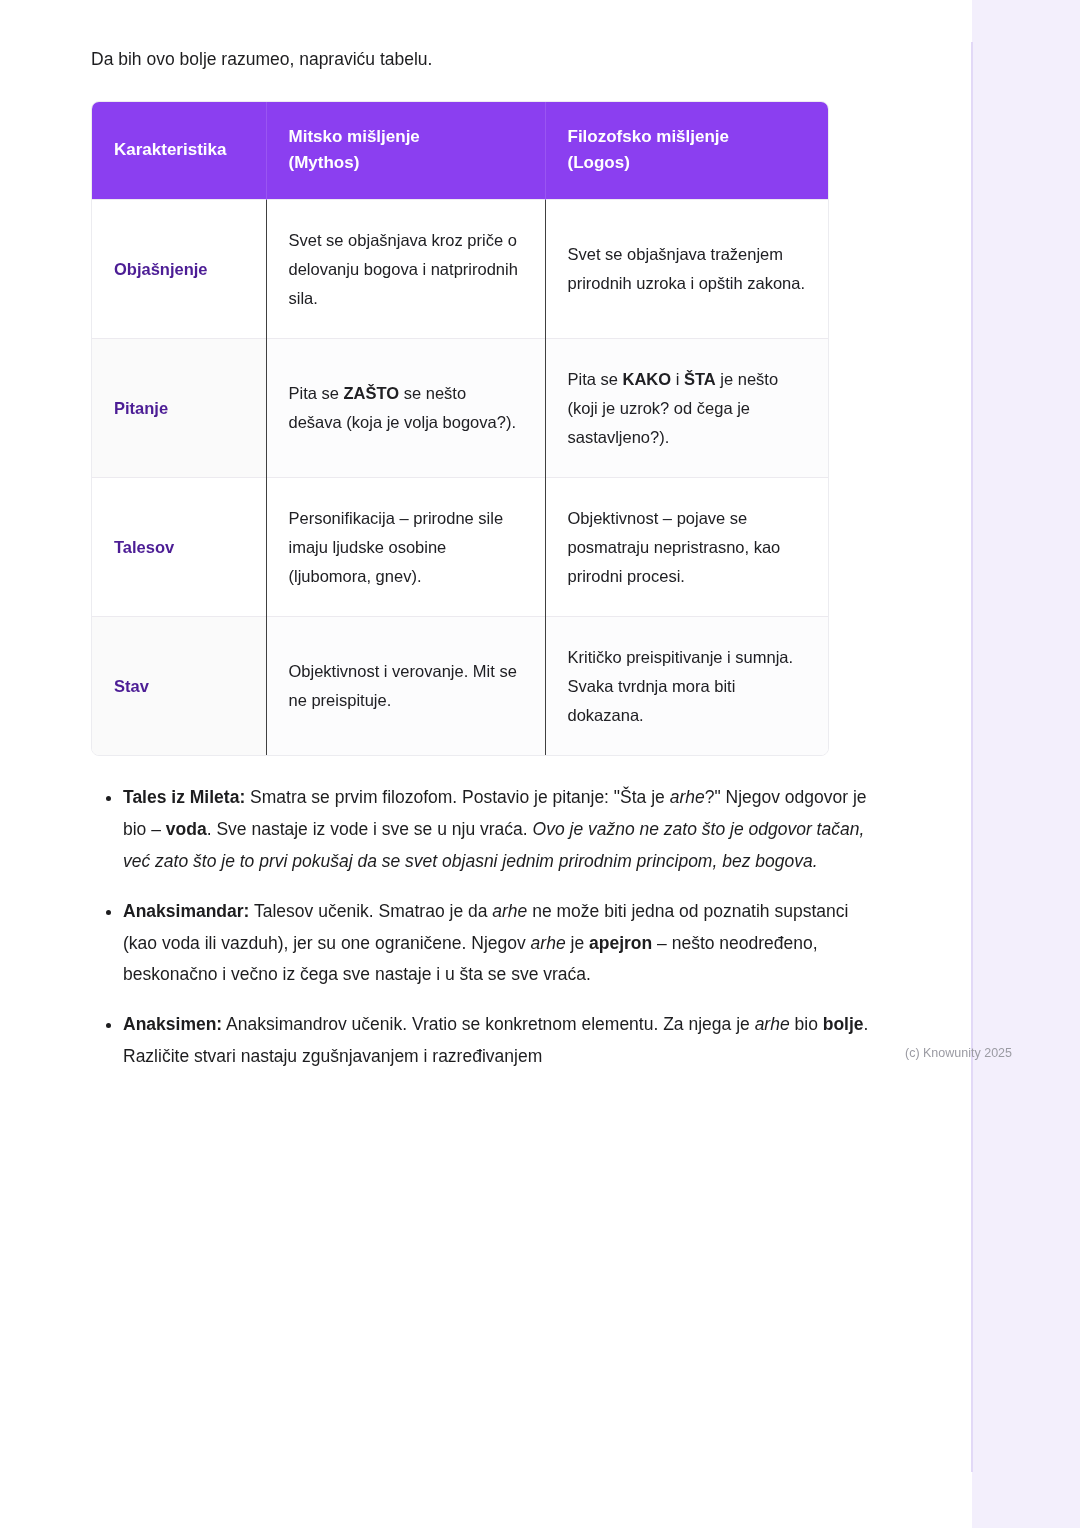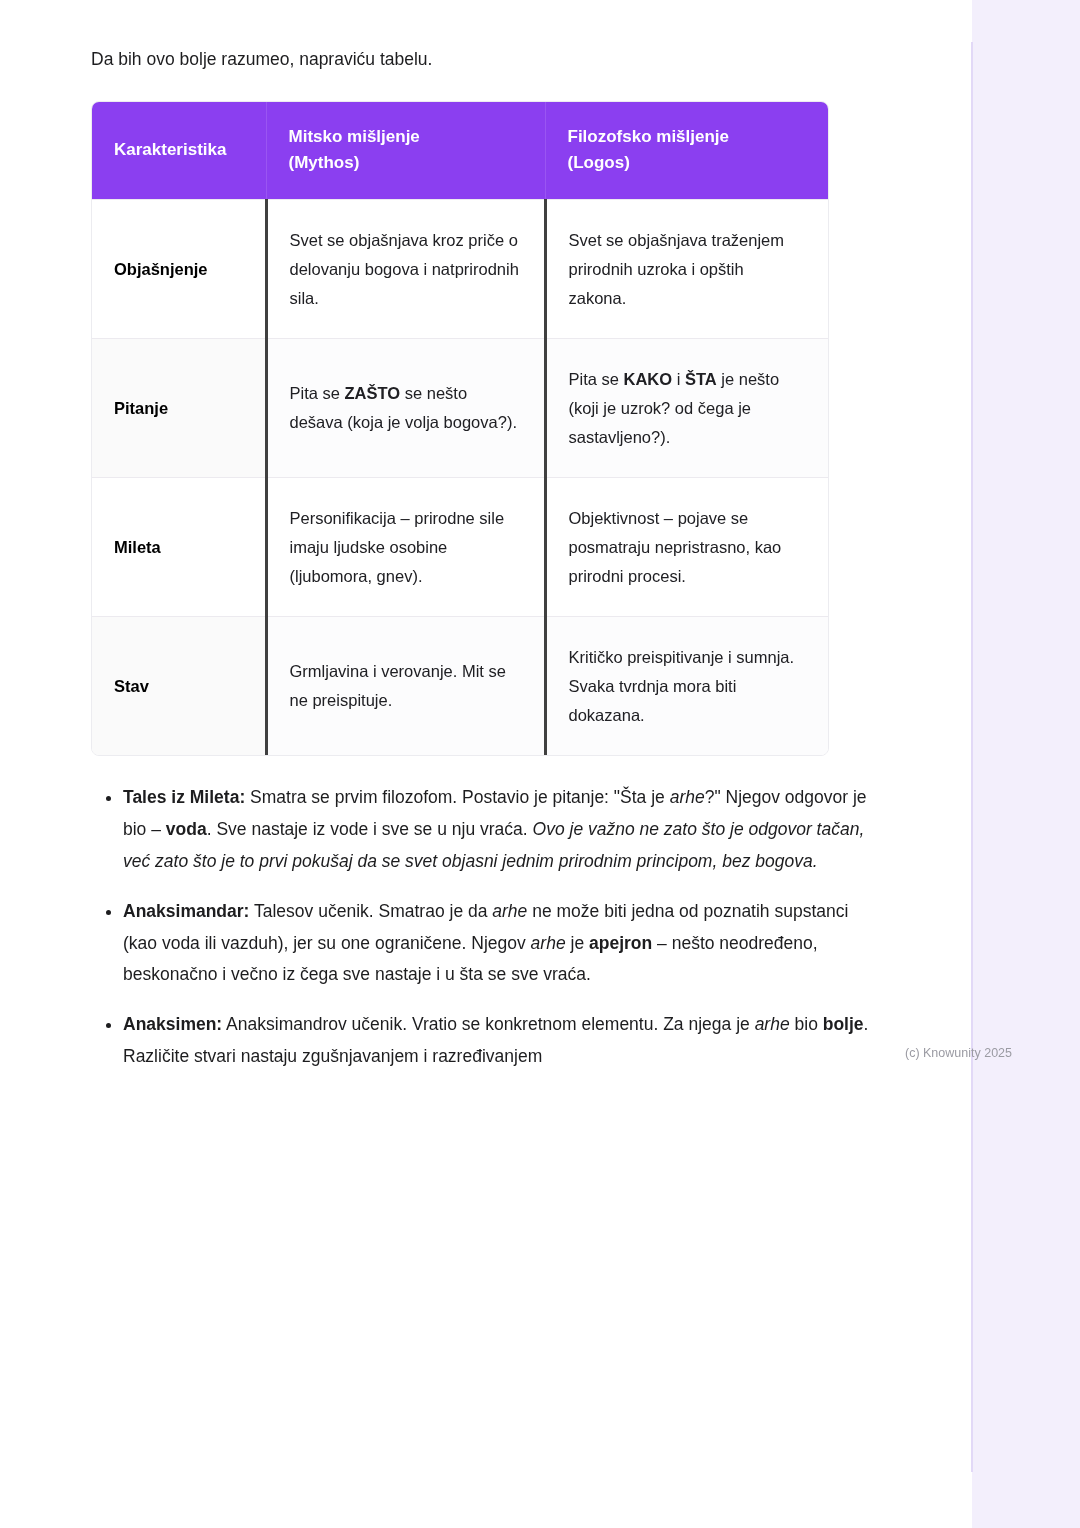--- a/index.html
+++ b/index.html
@@ -78,34 +78,34 @@
     line-height: 1.5;
     border-right: 1px solid #9a55f2;
   }
   thead th:last-child { border-right: none; }
   col.c1 { width: 174px; }
   col.c2 { width: 279px; }
   col.c3 { width: 283px; }
 
   tbody td {
     border-top: 1px solid #eceaef;
-    border-right: 3px solid #404040;
+    border-right: 1px solid #404040;
     padding: 20px 22px;
     font-size: 16.5px;
     line-height: 1.75;
     vertical-align: middle;
     color: #202024;
     background: #ffffff;
     height: 98px;
   }
   tbody td:last-child { border-right: none; }
   tbody td.rowhead {
     font-weight: bold;
     font-size: 16.5px;
-    color: #000000;
+    color: #4c1d95;
   }
   tbody tr:nth-child(even) td.rowhead { background: #fafafa; }
   tbody tr:nth-child(even) td { background: #fcfcfd; }
   tbody tr:nth-child(odd) td { background: #ffffff; }
 
   
   h2.section-title {
     margin: 46px 0 0 91px;
     font-size: 28px;
     line-height: 1.3;
@@ -185,28 +185,28 @@
             <td>Svet se objašnjava traženjem prirodnih uzroka i opštih zakona.</td>
           </tr>
 
           <tr>
             <td class="rowhead">Pitanje</td>
             <td><span>Pita se </span><b>ZAŠTO</b><span> se nešto dešava (koja je volja bogova?).</span></td>
             <td><span>Pita se </span><b>KAKO</b><span> i </span><b>ŠTA</b><span> je nešto (koji je uzrok? od čega je sastavljeno?).</span></td>
           </tr>
 
           <tr>
-            <td class="rowhead">Mileta</td>
+            <td class="rowhead">Talesov</td>
             <td>Personifikacija – prirodne sile imaju ljudske osobine (ljubomora, gnev).</td>
             <td>Objektivnost – pojave se posmatraju nepristrasno, kao prirodni procesi.</td>
           </tr>
 
           <tr>
             <td class="rowhead">Stav</td>
-            <td>Grmljavina i verovanje. Mit se ne preispituje.</td>
+            <td>Objektivnost i verovanje. Mit se ne preispituje.</td>
             <td>Kritičko preispitivanje i sumnja. Svaka tvrdnja mora biti dokazana.</td>
           </tr>
 
 
         </tbody>
       </table>
     </div>
 
 
 

